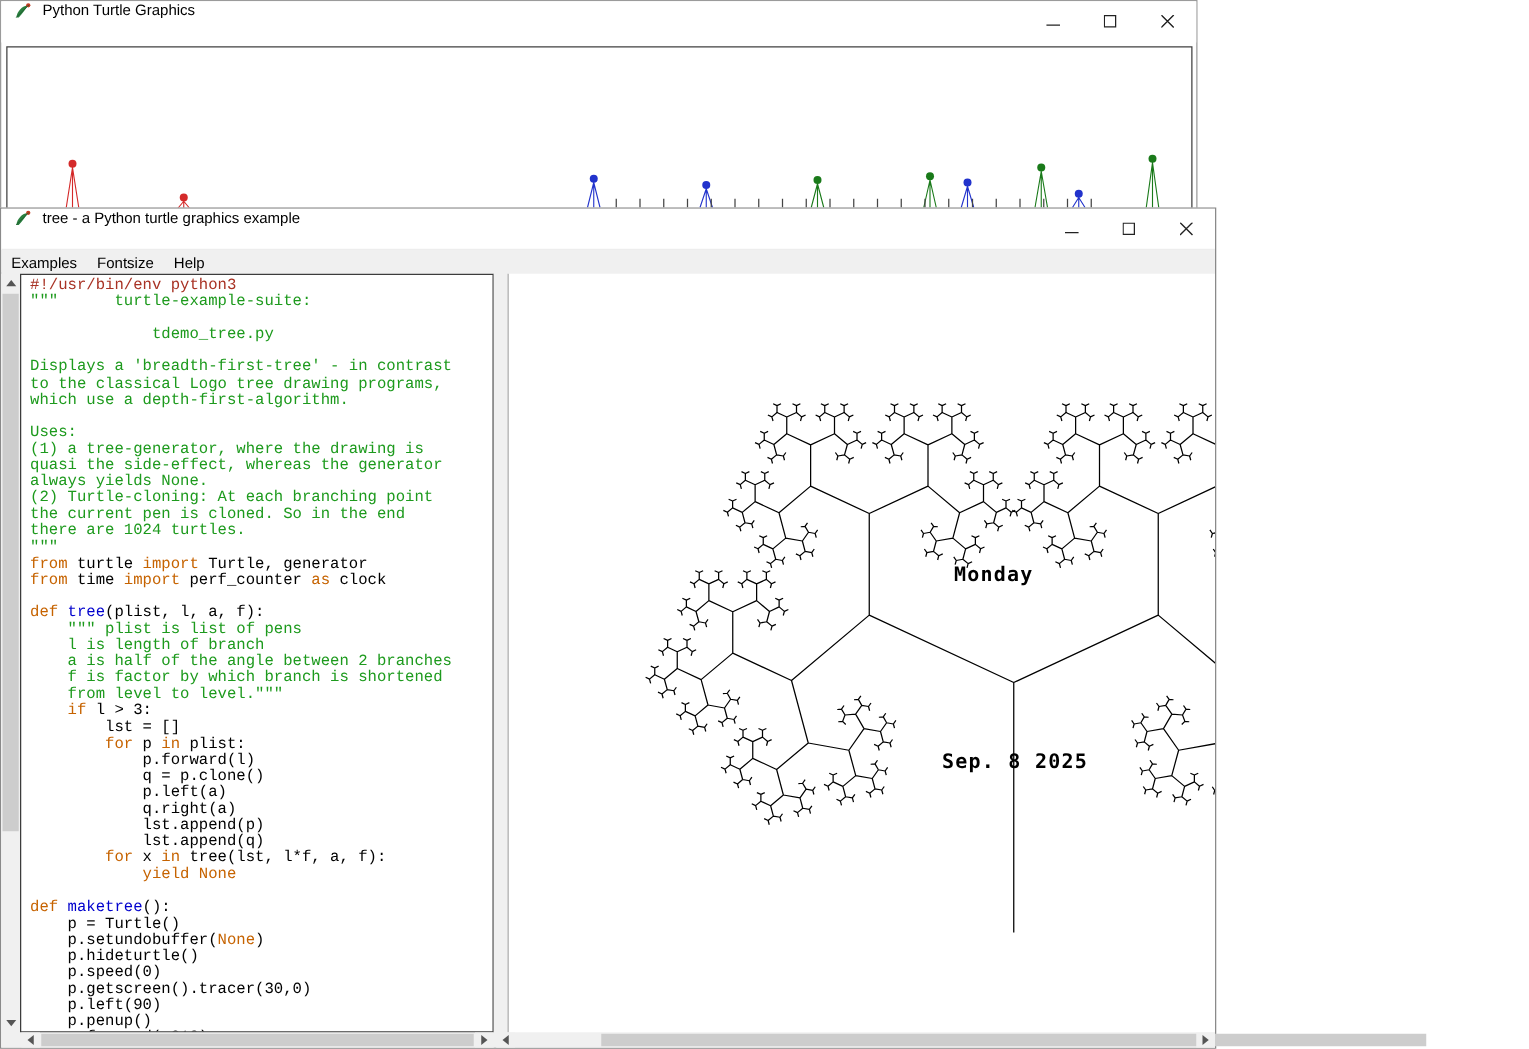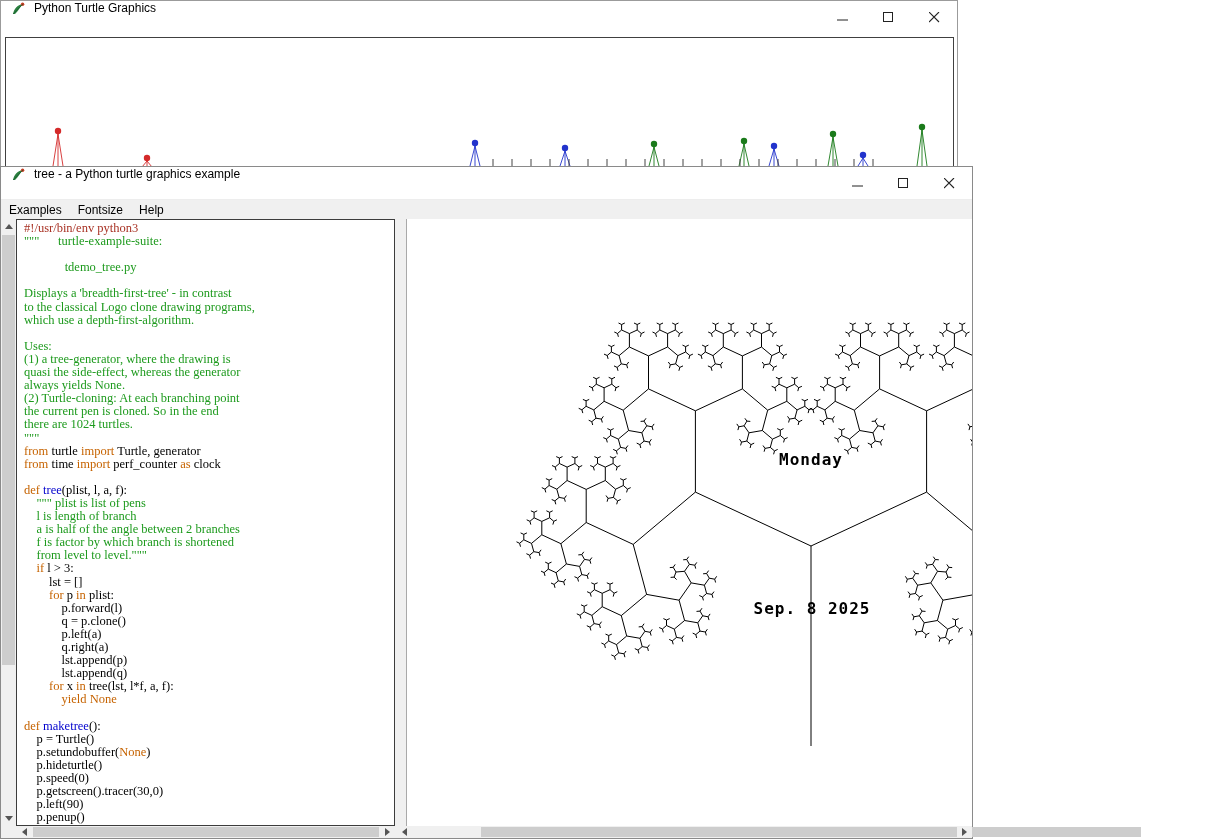--- a/index.html
+++ b/index.html
@@ -23,21 +23,21 @@
   
   .vscroll{position:absolute;left:0;top:0;width:15px;bottom:12px;background:#f0f0f0}
   .sb-btn{position:absolute;width:15px;height:15px;display:flex;align-items:center;justify-content:center;background:#f0f0f0}
   .sb-thumb{position:absolute;background:#cdcdcd}
   .tri-up{width:0;height:0;border-left:4px solid transparent;border-right:4px solid transparent;border-bottom:5px solid #555}
   .tri-down{width:0;height:0;border-left:4px solid transparent;border-right:4px solid transparent;border-top:5px solid #555}
   .tri-left{width:0;height:0;border-top:4px solid transparent;border-bottom:4px solid transparent;border-right:5px solid #555}
   .tri-right{width:0;height:0;border-top:4px solid transparent;border-bottom:4px solid transparent;border-left:5px solid #555}
   
   .code-pane{position:absolute;left:15px;top:0;width:379px;bottom:12px;background:#fff;border:1px solid #3c3c3c;overflow:hidden}
-  #code-text{font-family:Liberation Serif, serif;font-size:12.5px;padding:2px 0 0 7px}
+  #code-text{font-family:Liberation Mono, monospace;font-size:12.5px;padding:2px 0 0 7px}
   .code-line{height:13.1px;line-height:13.1px;white-space:pre}
   .tok-c{color:var(--tok-c)} .tok-k{color:var(--tok-k)} .tok-s{color:var(--tok-s)}
   .tok-d{color:var(--tok-d)} .tok-p{color:var(--tok-p)}
   
   .sash{position:absolute;left:394px;top:0;width:11px;bottom:12px;background:#f0f0f0}
   
   #canvas-pane{position:absolute;left:405px;top:0;right:0;bottom:12px;background:#fff;border-left:1px solid #a9a9a9;overflow:hidden}
   #tree-svg{position:absolute;left:0;top:0}
   .canvas-label{position:absolute;transform:translateX(-50%);font-family:"DejaVu Sans Mono","Liberation Mono",monospace;font-weight:bold;font-size:16px;letter-spacing:1px;color:#000;white-space:pre}
   
@@ -152,21 +152,21 @@
     </div>
 
     <div class="code-pane">
       <div id="code-text">
           <div class="code-line"><span class="tok-c">#!/usr/bin/env python3</span></div>
           <div class="code-line"><span class="tok-s">"""      turtle-example-suite:</span></div>
           <div class="code-line">&nbsp;</div>
           <div class="code-line"><span class="tok-s">             tdemo_tree.py</span></div>
           <div class="code-line">&nbsp;</div>
           <div class="code-line"><span class="tok-s">Displays a 'breadth-first-tree' - in contrast</span></div>
-          <div class="code-line"><span class="tok-s">to the classical Logo clone drawing programs,</span></div>
+          <div class="code-line"><span class="tok-s">to the classical Logo tree drawing programs,</span></div>
           <div class="code-line"><span class="tok-s">which use a depth-first-algorithm.</span></div>
           <div class="code-line">&nbsp;</div>
           <div class="code-line"><span class="tok-s">Uses:</span></div>
           <div class="code-line"><span class="tok-s">(1) a tree-generator, where the drawing is</span></div>
           <div class="code-line"><span class="tok-s">quasi the side-effect, whereas the generator</span></div>
           <div class="code-line"><span class="tok-s">always yields None.</span></div>
           <div class="code-line"><span class="tok-s">(2) Turtle-cloning: At each branching point</span></div>
           <div class="code-line"><span class="tok-s">the current pen is cloned. So in the end</span></div>
           <div class="code-line"><span class="tok-s">there are 1024 turtles.</span></div>
           <div class="code-line"><span class="tok-s">"""</span></div>
@@ -202,21 +202,21 @@
           <div class="code-line"><span class="tok-p">    p.forward(-210)</span></div>
         </div>
     </div>
 
     <div class="sash"></div>
 
     <div id="canvas-pane">
       <svg id="tree-svg" width="817" height="608" viewBox="0 0 817 608">
         <path id="tree-path" fill="none" stroke-width="1" d="M404.0 527.0L404.0 327.0M404.0 327.0L288.4 273.1M288.4 273.1L226.2 325.4M226.2 325.4L239.6 375.4M239.6 375.4L272.1 381.2M272.1 381.2L284.2 363.9M284.2 363.9L277.5 352.3M277.5 352.3L269.0 353.0M269.0 353.0L267.1 358.1M267.1 358.1L269.6 360.6M267.1 358.1L263.6 358.4M269.0 353.0L266.2 348.3M266.2 348.3L262.8 348.6M266.2 348.3L268.2 345.4M277.5 352.3L282.4 345.3M282.4 345.3L279.7 340.5M279.7 340.5L276.2 340.8M279.7 340.5L281.7 337.7M282.4 345.3L287.8 346.2M287.8 346.2L289.8 343.4M287.8 346.2L288.7 349.6M284.2 363.9L297.4 366.2M297.4 366.2L302.3 359.2M302.3 359.2L299.6 354.5M299.6 354.5L296.1 354.8M299.6 354.5L301.6 351.6M302.3 359.2L307.7 360.2M307.7 360.2L309.7 357.3M307.7 360.2L308.6 363.5M297.4 366.2L299.6 374.5M299.6 374.5L305.0 375.4M305.0 375.4L307.0 372.6M305.0 375.4L305.9 378.8M299.6 374.5L295.5 378.0M295.5 378.0L296.4 381.4M295.5 378.0L292.3 376.5M272.1 381.2L277.6 401.5M277.6 401.5L290.8 403.8M290.8 403.8L295.7 396.8M295.7 396.8L293.0 392.1M293.0 392.1L289.5 392.4M293.0 392.1L295.0 389.2M295.7 396.8L301.1 397.8M301.1 397.8L303.1 394.9M301.1 397.8L302.0 401.1M290.8 403.8L293.0 412.1M293.0 412.1L298.4 413.0M298.4 413.0L300.4 410.2M298.4 413.0L299.3 416.4M293.0 412.1L288.8 415.6M288.8 415.6L289.7 419.0M288.8 415.6L285.7 414.1M277.6 401.5L267.3 410.1M267.3 410.1L269.5 418.4M269.5 418.4L274.9 419.3M274.9 419.3L276.9 416.5M274.9 419.3L275.8 422.7M269.5 418.4L265.3 421.9M265.3 421.9L266.2 425.3M265.3 421.9L262.2 420.4M267.3 410.1L259.5 406.5M259.5 406.5L255.4 410.0M255.4 410.0L256.3 413.4M255.4 410.0L252.2 408.5M259.5 406.5L259.5 401.0M259.5 401.0L256.4 399.6M259.5 401.0L262.7 399.6M239.6 375.4L214.3 396.6M214.3 396.6L219.7 417.0M219.7 417.0L233.0 419.3M233.0 419.3L237.9 412.3M237.9 412.3L235.1 407.6M235.1 407.6L231.7 407.9M235.1 407.6L237.1 404.7M237.9 412.3L243.2 413.3M243.2 413.3L245.2 410.4M243.2 413.3L244.1 416.6M233.0 419.3L235.2 427.6M235.2 427.6L240.5 428.5M240.5 428.5L242.5 425.7M240.5 428.5L241.4 431.9M235.2 427.6L231.0 431.1M231.0 431.1L231.9 434.5M231.0 431.1L227.8 429.6M219.7 417.0L209.5 425.6M209.5 425.6L211.7 433.9M211.7 433.9L217.0 434.8M217.0 434.8L219.0 432.0M217.0 434.8L217.9 438.2M211.7 433.9L207.5 437.4M207.5 437.4L208.4 440.8M207.5 437.4L204.3 435.9M209.5 425.6L201.7 422.0M201.7 422.0L197.5 425.5M197.5 425.5L198.4 428.9M197.5 425.5L194.4 424.0M201.7 422.0L201.7 416.5M201.7 416.5L198.5 415.1M201.7 416.5L204.8 415.1M214.3 396.6L195.2 387.7M195.2 387.7L184.9 396.4M184.9 396.4L187.1 404.6M187.1 404.6L192.5 405.6M192.5 405.6L194.5 402.7M192.5 405.6L193.4 409.0M187.1 404.6L183.0 408.2M183.0 408.2L183.9 411.5M183.0 408.2L179.8 406.7M184.9 396.4L177.2 392.8M177.2 392.8L173.0 396.3M173.0 396.3L173.9 399.6M173.0 396.3L169.8 394.8M177.2 392.8L177.2 387.3M177.2 387.3L174.0 385.8M177.2 387.3L180.3 385.8M195.2 387.7L195.2 374.3M195.2 374.3L187.4 370.7M187.4 370.7L183.3 374.2M183.3 374.2L184.2 377.6M183.3 374.2L180.1 372.7M187.4 370.7L187.4 365.2M187.4 365.2L184.3 363.8M187.4 365.2L190.6 363.8M195.2 374.3L203.0 370.7M203.0 370.7L203.0 365.2M203.0 365.2L199.8 363.8M203.0 365.2L206.1 363.8M203.0 370.7L207.1 374.2M207.1 374.2L210.3 372.7M207.1 374.2L206.2 377.6M226.2 325.4L179.2 303.5M179.2 303.5L153.9 324.7M153.9 324.7L159.4 345.0M159.4 345.0L172.6 347.4M172.6 347.4L177.5 340.4M177.5 340.4L174.8 335.6M174.8 335.6L171.3 335.9M174.8 335.6L176.8 332.8M177.5 340.4L182.9 341.3M182.9 341.3L184.9 338.5M182.9 341.3L183.8 344.7M172.6 347.4L174.8 355.6M174.8 355.6L180.2 356.6M180.2 356.6L182.2 353.7M180.2 356.6L181.1 359.9M174.8 355.6L170.6 359.1M170.6 359.1L171.5 362.5M170.6 359.1L167.5 357.7M159.4 345.0L149.1 353.7M149.1 353.7L151.3 361.9M151.3 361.9L156.7 362.9M156.7 362.9L158.7 360.0M156.7 362.9L157.6 366.2M151.3 361.9L147.1 365.4M147.1 365.4L148.0 368.8M147.1 365.4L144.0 364.0M149.1 353.7L141.3 350.1M141.3 350.1L137.1 353.6M137.1 353.6L138.0 356.9M137.1 353.6L134.0 352.1M141.3 350.1L141.3 344.6M141.3 344.6L138.2 343.1M141.3 344.6L144.5 343.1M153.9 324.7L134.8 315.8M134.8 315.8L124.5 324.4M124.5 324.4L126.8 332.7M126.8 332.7L132.1 333.6M132.1 333.6L134.1 330.8M132.1 333.6L133.0 337.0M126.8 332.7L122.6 336.2M122.6 336.2L123.5 339.6M122.6 336.2L119.4 334.7M124.5 324.4L116.8 320.8M116.8 320.8L112.6 324.3M112.6 324.3L113.5 327.7M112.6 324.3L109.5 322.8M116.8 320.8L116.8 315.4M116.8 315.4L113.6 313.9M116.8 315.4L119.9 313.9M134.8 315.8L134.8 302.4M134.8 302.4L127.1 298.8M127.1 298.8L122.9 302.3M122.9 302.3L123.8 305.6M122.9 302.3L119.7 300.8M127.1 298.8L127.1 293.3M127.1 293.3L123.9 291.8M127.1 293.3L130.2 291.8M134.8 302.4L142.6 298.8M142.6 298.8L142.6 293.3M142.6 293.3L139.4 291.8M142.6 293.3L145.7 291.8M142.6 298.8L146.8 302.3M146.8 302.3L149.9 300.8M146.8 302.3L145.9 305.6M179.2 303.5L179.2 270.4M179.2 270.4L160.1 261.5M160.1 261.5L149.8 270.2M149.8 270.2L152.1 278.4M152.1 278.4L157.4 279.4M157.4 279.4L159.4 276.5M157.4 279.4L158.3 282.7M152.1 278.4L147.9 281.9M147.9 281.9L148.8 285.3M147.9 281.9L144.7 280.5M149.8 270.2L142.1 266.5M142.1 266.5L137.9 270.1M137.9 270.1L138.8 273.4M137.9 270.1L134.8 268.6M142.1 266.5L142.1 261.1M142.1 261.1L138.9 259.6M142.1 261.1L145.2 259.6M160.1 261.5L160.1 248.1M160.1 248.1L152.4 244.5M152.4 244.5L148.2 248.0M148.2 248.0L149.1 251.4M148.2 248.0L145.0 246.5M152.4 244.5L152.4 239.0M152.4 239.0L149.2 237.6M152.4 239.0L155.5 237.6M160.1 248.1L167.9 244.5M167.9 244.5L167.9 239.0M167.9 239.0L164.7 237.6M167.9 239.0L171.0 237.6M167.9 244.5L172.1 248.0M172.1 248.0L175.2 246.5M172.1 248.0L171.2 251.4M179.2 270.4L198.3 261.5M198.3 261.5L198.3 248.1M198.3 248.1L190.5 244.5M190.5 244.5L186.4 248.0M186.4 248.0L187.3 251.4M186.4 248.0L183.2 246.5M190.5 244.5L190.5 239.0M190.5 239.0L187.4 237.6M190.5 239.0L193.7 237.6M198.3 248.1L206.1 244.5M206.1 244.5L206.1 239.0M206.1 239.0L202.9 237.6M206.1 239.0L209.2 237.6M206.1 244.5L210.2 248.0M210.2 248.0L213.4 246.5M210.2 248.0L209.3 251.4M198.3 261.5L208.6 270.2M208.6 270.2L216.3 266.5M216.3 266.5L216.3 261.1M216.3 261.1L213.2 259.6M216.3 261.1L219.5 259.6M216.3 266.5L220.5 270.1M220.5 270.1L223.7 268.6M220.5 270.1L219.6 273.4M208.6 270.2L206.4 278.4M206.4 278.4L210.6 281.9M210.6 281.9L213.7 280.5M210.6 281.9L209.7 285.3M206.4 278.4L201.0 279.4M201.0 279.4L200.1 282.7M201.0 279.4L199.0 276.5M288.4 273.1L288.4 191.8M288.4 191.8L241.5 169.9M241.5 169.9L216.2 191.2M216.2 191.2L221.6 211.5M221.6 211.5L234.9 213.8M234.9 213.8L239.8 206.8M239.8 206.8L237.0 202.1M237.0 202.1L233.6 202.4M237.0 202.1L239.0 199.3M239.8 206.8L245.1 207.8M245.1 207.8L247.1 204.9M245.1 207.8L246.0 211.1M234.9 213.8L237.1 222.1M237.1 222.1L242.4 223.1M242.4 223.1L244.4 220.2M242.4 223.1L243.3 226.4M237.1 222.1L232.9 225.6M232.9 225.6L233.8 229.0M232.9 225.6L229.7 224.1M221.6 211.5L211.3 220.1M211.3 220.1L213.6 228.4M213.6 228.4L218.9 229.4M218.9 229.4L220.9 226.5M218.9 229.4L219.8 232.7M213.6 228.4L209.4 231.9M209.4 231.9L210.3 235.3M209.4 231.9L206.2 230.4M211.3 220.1L203.6 216.5M203.6 216.5L199.4 220.0M199.4 220.0L200.3 223.4M199.4 220.0L196.3 218.6M203.6 216.5L203.6 211.1M203.6 211.1L200.4 209.6M203.6 211.1L206.7 209.6M216.2 191.2L197.1 182.3M197.1 182.3L186.8 190.9M186.8 190.9L189.0 199.2M189.0 199.2L194.4 200.1M194.4 200.1L196.4 197.3M194.4 200.1L195.3 203.5M189.0 199.2L184.8 202.7M184.8 202.7L185.7 206.0M184.8 202.7L181.7 201.2M186.8 190.9L179.1 187.3M179.1 187.3L174.9 190.8M174.9 190.8L175.8 194.1M174.9 190.8L171.7 189.3M179.1 187.3L179.1 181.8M179.1 181.8L175.9 180.4M179.1 181.8L182.2 180.4M197.1 182.3L197.1 168.8M197.1 168.8L189.3 165.2M189.3 165.2L185.2 168.7M185.2 168.7L186.1 172.1M185.2 168.7L182.0 167.3M189.3 165.2L189.3 159.8M189.3 159.8L186.2 158.3M189.3 159.8L192.5 158.3M197.1 168.8L204.8 165.2M204.8 165.2L204.8 159.8M204.8 159.8L201.7 158.3M204.8 159.8L208.0 158.3M204.8 165.2L209.0 168.7M209.0 168.7L212.2 167.3M209.0 168.7L208.1 172.1M241.5 169.9L241.5 136.9M241.5 136.9L222.4 128.0M222.4 128.0L212.1 136.6M212.1 136.6L214.3 144.9M214.3 144.9L219.7 145.8M219.7 145.8L221.7 143.0M219.7 145.8L220.6 149.2M214.3 144.9L210.1 148.4M210.1 148.4L211.0 151.8M210.1 148.4L207.0 146.9M212.1 136.6L204.4 133.0M204.4 133.0L200.2 136.5M200.2 136.5L201.1 139.9M200.2 136.5L197.0 135.1M204.4 133.0L204.4 127.6M204.4 127.6L201.2 126.1M204.4 127.6L207.5 126.1M222.4 128.0L222.4 114.6M222.4 114.6L214.6 111.0M214.6 111.0L210.5 114.5M210.5 114.5L211.4 117.8M210.5 114.5L207.3 113.0M214.6 111.0L214.6 105.5M214.6 105.5L211.5 104.0M214.6 105.5L217.8 104.0M222.4 114.6L230.2 111.0M230.2 111.0L230.2 105.5M230.2 105.5L227.0 104.0M230.2 105.5L233.3 104.0M230.2 111.0L234.3 114.5M234.3 114.5L237.5 113.0M234.3 114.5L233.4 117.8M241.5 136.9L260.6 128.0M260.6 128.0L260.6 114.6M260.6 114.6L252.8 111.0M252.8 111.0L248.6 114.5M248.6 114.5L249.5 117.8M248.6 114.5L245.5 113.0M252.8 111.0L252.8 105.5M252.8 105.5L249.7 104.0M252.8 105.5L256.0 104.0M260.6 114.6L268.3 111.0M268.3 111.0L268.3 105.5M268.3 105.5L265.2 104.0M268.3 105.5L271.5 104.0M268.3 111.0L272.5 114.5M272.5 114.5L275.7 113.0M272.5 114.5L271.6 117.8M260.6 128.0L270.9 136.6M270.9 136.6L278.6 133.0M278.6 133.0L278.6 127.6M278.6 127.6L275.5 126.1M278.6 127.6L281.8 126.1M278.6 133.0L282.8 136.5M282.8 136.5L285.9 135.1M282.8 136.5L281.9 139.9M270.9 136.6L268.6 144.9M268.6 144.9L272.8 148.4M272.8 148.4L276.0 146.9M272.8 148.4L271.9 151.8M268.6 144.9L263.3 145.8M263.3 145.8L262.4 149.2M263.3 145.8L261.3 143.0M288.4 191.8L335.4 169.9M335.4 169.9L335.4 136.9M335.4 136.9L316.3 128.0M316.3 128.0L306.0 136.6M306.0 136.6L308.3 144.9M308.3 144.9L313.6 145.8M313.6 145.8L315.6 143.0M313.6 145.8L314.5 149.2M308.3 144.9L304.1 148.4M304.1 148.4L305.0 151.8M304.1 148.4L300.9 146.9M306.0 136.6L298.3 133.0M298.3 133.0L294.1 136.5M294.1 136.5L295.0 139.9M294.1 136.5L290.9 135.1M298.3 133.0L298.3 127.6M298.3 127.6L295.1 126.1M298.3 127.6L301.4 126.1M316.3 128.0L316.3 114.6M316.3 114.6L308.6 111.0M308.6 111.0L304.4 114.5M304.4 114.5L305.3 117.8M304.4 114.5L301.2 113.0M308.6 111.0L308.6 105.5M308.6 105.5L305.4 104.0M308.6 105.5L311.7 104.0M316.3 114.6L324.1 111.0M324.1 111.0L324.1 105.5M324.1 105.5L320.9 104.0M324.1 105.5L327.2 104.0M324.1 111.0L328.3 114.5M328.3 114.5L331.4 113.0M328.3 114.5L327.4 117.8M335.4 136.9L354.5 128.0M354.5 128.0L354.5 114.6M354.5 114.6L346.7 111.0M346.7 111.0L342.6 114.5M342.6 114.5L343.5 117.8M342.6 114.5L339.4 113.0M346.7 111.0L346.7 105.5M346.7 105.5L343.6 104.0M346.7 105.5L349.9 104.0M354.5 114.6L362.2 111.0M362.2 111.0L362.2 105.5M362.2 105.5L359.1 104.0M362.2 105.5L365.4 104.0M362.2 111.0L366.4 114.5M366.4 114.5L369.6 113.0M366.4 114.5L365.5 117.8M354.5 128.0L364.8 136.6M364.8 136.6L372.5 133.0M372.5 133.0L372.5 127.6M372.5 127.6L369.4 126.1M372.5 127.6L375.7 126.1M372.5 133.0L376.7 136.5M376.7 136.5L379.9 135.1M376.7 136.5L375.8 139.9M364.8 136.6L362.6 144.9M362.6 144.9L366.7 148.4M366.7 148.4L369.9 146.9M366.7 148.4L365.8 151.8M362.6 144.9L357.2 145.8M357.2 145.8L356.3 149.2M357.2 145.8L355.2 143.0M335.4 169.9L360.7 191.2M360.7 191.2L379.8 182.3M379.8 182.3L379.8 168.8M379.8 168.8L372.0 165.2M372.0 165.2L367.9 168.7M367.9 168.7L368.8 172.1M367.9 168.7L364.7 167.3M372.0 165.2L372.0 159.8M372.0 159.8L368.9 158.3M372.0 159.8L375.2 158.3M379.8 168.8L387.6 165.2M387.6 165.2L387.6 159.8M387.6 159.8L384.4 158.3M387.6 159.8L390.7 158.3M387.6 165.2L391.7 168.7M391.7 168.7L394.9 167.3M391.7 168.7L390.8 172.1M379.8 182.3L390.1 190.9M390.1 190.9L397.8 187.3M397.8 187.3L397.8 181.8M397.8 181.8L394.7 180.4M397.8 181.8L401.0 180.4M397.8 187.3L402.0 190.8M402.0 190.8L405.2 189.3M402.0 190.8L401.1 194.1M390.1 190.9L387.9 199.2M387.9 199.2L392.0 202.7M392.0 202.7L395.2 201.2M392.0 202.7L391.1 206.0M387.9 199.2L382.5 200.1M382.5 200.1L381.6 203.5M382.5 200.1L380.5 197.3M360.7 191.2L355.3 211.5M355.3 211.5L365.5 220.1M365.5 220.1L373.3 216.5M373.3 216.5L373.3 211.1M373.3 211.1L370.2 209.6M373.3 211.1L376.5 209.6M373.3 216.5L377.5 220.0M377.5 220.0L380.6 218.6M377.5 220.0L376.6 223.4M365.5 220.1L363.3 228.4M363.3 228.4L367.5 231.9M367.5 231.9L370.7 230.4M367.5 231.9L366.6 235.3M363.3 228.4L358.0 229.4M358.0 229.4L357.1 232.7M358.0 229.4L356.0 226.5M355.3 211.5L342.0 213.8M342.0 213.8L339.8 222.1M339.8 222.1L344.0 225.6M344.0 225.6L347.2 224.1M344.0 225.6L343.1 229.0M339.8 222.1L334.5 223.1M334.5 223.1L333.6 226.4M334.5 223.1L332.5 220.2M342.0 213.8L337.1 206.8M337.1 206.8L331.8 207.8M331.8 207.8L330.9 211.1M331.8 207.8L329.8 204.9M337.1 206.8L339.9 202.1M339.9 202.1L337.9 199.3M339.9 202.1L343.3 202.4M404.0 327.0L519.6 273.1M519.6 273.1L519.6 191.8M519.6 191.8L472.6 169.9M472.6 169.9L447.3 191.2M447.3 191.2L452.7 211.5M452.7 211.5L466.0 213.8M466.0 213.8L470.9 206.8M470.9 206.8L468.1 202.1M468.1 202.1L464.7 202.4M468.1 202.1L470.1 199.3M470.9 206.8L476.2 207.8M476.2 207.8L478.2 204.9M476.2 207.8L477.1 211.1M466.0 213.8L468.2 222.1M468.2 222.1L473.5 223.1M473.5 223.1L475.5 220.2M473.5 223.1L474.4 226.4M468.2 222.1L464.0 225.6M464.0 225.6L464.9 229.0M464.0 225.6L460.8 224.1M452.7 211.5L442.5 220.1M442.5 220.1L444.7 228.4M444.7 228.4L450.0 229.4M450.0 229.4L452.0 226.5M450.0 229.4L450.9 232.7M444.7 228.4L440.5 231.9M440.5 231.9L441.4 235.3M440.5 231.9L437.3 230.4M442.5 220.1L434.7 216.5M434.7 216.5L430.5 220.0M430.5 220.0L431.4 223.4M430.5 220.0L427.4 218.6M434.7 216.5L434.7 211.1M434.7 211.1L431.5 209.6M434.7 211.1L437.8 209.6M447.3 191.2L428.2 182.3M428.2 182.3L417.9 190.9M417.9 190.9L420.1 199.2M420.1 199.2L425.5 200.1M425.5 200.1L427.5 197.3M425.5 200.1L426.4 203.5M420.1 199.2L416.0 202.7M416.0 202.7L416.9 206.0M416.0 202.7L412.8 201.2M417.9 190.9L410.2 187.3M410.2 187.3L406.0 190.8M406.0 190.8L406.9 194.1M406.0 190.8L402.8 189.3M410.2 187.3L410.2 181.8M410.2 181.8L407.0 180.4M410.2 181.8L413.3 180.4M428.2 182.3L428.2 168.8M428.2 168.8L420.4 165.2M420.4 165.2L416.3 168.7M416.3 168.7L417.2 172.1M416.3 168.7L413.1 167.3M420.4 165.2L420.4 159.8M420.4 159.8L417.3 158.3M420.4 159.8L423.6 158.3M428.2 168.8L436.0 165.2M436.0 165.2L436.0 159.8M436.0 159.8L432.8 158.3M436.0 159.8L439.1 158.3M436.0 165.2L440.1 168.7M440.1 168.7L443.3 167.3M440.1 168.7L439.2 172.1M472.6 169.9L472.6 136.9M472.6 136.9L453.5 128.0M453.5 128.0L443.2 136.6M443.2 136.6L445.4 144.9M445.4 144.9L450.8 145.8M450.8 145.8L452.8 143.0M450.8 145.8L451.7 149.2M445.4 144.9L441.3 148.4M441.3 148.4L442.2 151.8M441.3 148.4L438.1 146.9M443.2 136.6L435.5 133.0M435.5 133.0L431.3 136.5M431.3 136.5L432.2 139.9M431.3 136.5L428.1 135.1M435.5 133.0L435.5 127.6M435.5 127.6L432.3 126.1M435.5 127.6L438.6 126.1M453.5 128.0L453.5 114.6M453.5 114.6L445.8 111.0M445.8 111.0L441.6 114.5M441.6 114.5L442.5 117.8M441.6 114.5L438.4 113.0M445.8 111.0L445.8 105.5M445.8 105.5L442.6 104.0M445.8 105.5L448.9 104.0M453.5 114.6L461.3 111.0M461.3 111.0L461.3 105.5M461.3 105.5L458.1 104.0M461.3 105.5L464.4 104.0M461.3 111.0L465.4 114.5M465.4 114.5L468.6 113.0M465.4 114.5L464.5 117.8M472.6 136.9L491.7 128.0M491.7 128.0L491.7 114.6M491.7 114.6L483.9 111.0M483.9 111.0L479.7 114.5M479.7 114.5L480.6 117.8M479.7 114.5L476.6 113.0M483.9 111.0L483.9 105.5M483.9 105.5L480.8 104.0M483.9 105.5L487.1 104.0M491.7 114.6L499.4 111.0M499.4 111.0L499.4 105.5M499.4 105.5L496.3 104.0M499.4 105.5L502.6 104.0M499.4 111.0L503.6 114.5M503.6 114.5L506.8 113.0M503.6 114.5L502.7 117.8M491.7 128.0L502.0 136.6M502.0 136.6L509.7 133.0M509.7 133.0L509.7 127.6M509.7 127.6L506.6 126.1M509.7 127.6L512.9 126.1M509.7 133.0L513.9 136.5M513.9 136.5L517.1 135.1M513.9 136.5L513.0 139.9M502.0 136.6L499.7 144.9M499.7 144.9L503.9 148.4M503.9 148.4L507.1 146.9M503.9 148.4L503.0 151.8M499.7 144.9L494.4 145.8M494.4 145.8L493.5 149.2M494.4 145.8L492.4 143.0M519.6 191.8L566.5 169.9M566.5 169.9L566.5 136.9M566.5 136.9L547.4 128.0M547.4 128.0L537.1 136.6M537.1 136.6L539.4 144.9M539.4 144.9L544.7 145.8M544.7 145.8L546.7 143.0M544.7 145.8L545.6 149.2M539.4 144.9L535.2 148.4M535.2 148.4L536.1 151.8M535.2 148.4L532.0 146.9M537.1 136.6L529.4 133.0M529.4 133.0L525.2 136.5M525.2 136.5L526.1 139.9M525.2 136.5L522.1 135.1M529.4 133.0L529.4 127.6M529.4 127.6L526.2 126.1M529.4 127.6L532.5 126.1M547.4 128.0L547.4 114.6M547.4 114.6L539.7 111.0M539.7 111.0L535.5 114.5M535.5 114.5L536.4 117.8M535.5 114.5L532.3 113.0M539.7 111.0L539.7 105.5M539.7 105.5L536.5 104.0M539.7 105.5L542.8 104.0M547.4 114.6L555.2 111.0M555.2 111.0L555.2 105.5M555.2 105.5L552.0 104.0M555.2 105.5L558.3 104.0M555.2 111.0L559.4 114.5M559.4 114.5L562.5 113.0M559.4 114.5L558.5 117.8M566.5 136.9L585.6 128.0M585.6 128.0L585.6 114.6M585.6 114.6L577.8 111.0M577.8 111.0L573.7 114.5M573.7 114.5L574.6 117.8M573.7 114.5L570.5 113.0M577.8 111.0L577.8 105.5M577.8 105.5L574.7 104.0M577.8 105.5L581.0 104.0M585.6 114.6L593.4 111.0M593.4 111.0L593.4 105.5M593.4 105.5L590.2 104.0M593.4 105.5L596.5 104.0M593.4 111.0L597.5 114.5M597.5 114.5L600.7 113.0M597.5 114.5L596.6 117.8M585.6 128.0L595.9 136.6M595.9 136.6L603.6 133.0M603.6 133.0L603.6 127.6M603.6 127.6L600.5 126.1M603.6 127.6L606.8 126.1M603.6 133.0L607.8 136.5M607.8 136.5L611.0 135.1M607.8 136.5L606.9 139.9M595.9 136.6L593.7 144.9M593.7 144.9L597.9 148.4M597.9 148.4L601.0 146.9M597.9 148.4L597.0 151.8M593.7 144.9L588.3 145.8M588.3 145.8L587.4 149.2M588.3 145.8L586.3 143.0M566.5 169.9L591.8 191.2M591.8 191.2L610.9 182.3M610.9 182.3L610.9 168.8M610.9 168.8L603.2 165.2M603.2 165.2L599.0 168.7M599.0 168.7L599.9 172.1M599.0 168.7L595.8 167.3M603.2 165.2L603.2 159.8M603.2 159.8L600.0 158.3M603.2 159.8L606.3 158.3M610.9 168.8L618.7 165.2M618.7 165.2L618.7 159.8M618.7 159.8L615.5 158.3M618.7 159.8L621.8 158.3M618.7 165.2L622.8 168.7M622.8 168.7L626.0 167.3M622.8 168.7L621.9 172.1M610.9 182.3L621.2 190.9M621.2 190.9L628.9 187.3M628.9 187.3L628.9 181.8M628.9 181.8L625.8 180.4M628.9 181.8L632.1 180.4M628.9 187.3L633.1 190.8M633.1 190.8L636.3 189.3M633.1 190.8L632.2 194.1M621.2 190.9L619.0 199.2M619.0 199.2L623.2 202.7M623.2 202.7L626.3 201.2M623.2 202.7L622.3 206.0M619.0 199.2L613.6 200.1M613.6 200.1L612.7 203.5M613.6 200.1L611.6 197.3M591.8 191.2L586.4 211.5M586.4 211.5L596.7 220.1M596.7 220.1L604.4 216.5M604.4 216.5L604.4 211.1M604.4 211.1L601.3 209.6M604.4 211.1L607.6 209.6M604.4 216.5L608.6 220.0M608.6 220.0L611.7 218.6M608.6 220.0L607.7 223.4M596.7 220.1L594.4 228.4M594.4 228.4L598.6 231.9M598.6 231.9L601.8 230.4M598.6 231.9L597.7 235.3M594.4 228.4L589.1 229.4M589.1 229.4L588.2 232.7M589.1 229.4L587.1 226.5M586.4 211.5L573.1 213.8M573.1 213.8L570.9 222.1M570.9 222.1L575.1 225.6M575.1 225.6L578.3 224.1M575.1 225.6L574.2 229.0M570.9 222.1L565.6 223.1M565.6 223.1L564.7 226.4M565.6 223.1L563.6 220.2M573.1 213.8L568.2 206.8M568.2 206.8L562.9 207.8M562.9 207.8L562.0 211.1M562.9 207.8L560.9 204.9M568.2 206.8L571.0 202.1M571.0 202.1L569.0 199.3M571.0 202.1L574.4 202.4M519.6 273.1L581.8 325.4M581.8 325.4L628.8 303.5M628.8 303.5L628.8 270.4M628.8 270.4L609.7 261.5M609.7 261.5L599.4 270.2M599.4 270.2L601.6 278.4M601.6 278.4L607.0 279.4M607.0 279.4L609.0 276.5M607.0 279.4L607.9 282.7M601.6 278.4L597.4 281.9M597.4 281.9L598.3 285.3M597.4 281.9L594.3 280.5M599.4 270.2L591.7 266.5M591.7 266.5L587.5 270.1M587.5 270.1L588.4 273.4M587.5 270.1L584.3 268.6M591.7 266.5L591.7 261.1M591.7 261.1L588.5 259.6M591.7 261.1L594.8 259.6M609.7 261.5L609.7 248.1M609.7 248.1L601.9 244.5M601.9 244.5L597.8 248.0M597.8 248.0L598.7 251.4M597.8 248.0L594.6 246.5M601.9 244.5L601.9 239.0M601.9 239.0L598.8 237.6M601.9 239.0L605.1 237.6M609.7 248.1L617.5 244.5M617.5 244.5L617.5 239.0M617.5 239.0L614.3 237.6M617.5 239.0L620.6 237.6M617.5 244.5L621.6 248.0M621.6 248.0L624.8 246.5M621.6 248.0L620.7 251.4M628.8 270.4L647.9 261.5M647.9 261.5L647.9 248.1M647.9 248.1L640.1 244.5M640.1 244.5L635.9 248.0M635.9 248.0L636.8 251.4M635.9 248.0L632.8 246.5M640.1 244.5L640.1 239.0M640.1 239.0L637.0 237.6M640.1 239.0L643.3 237.6M647.9 248.1L655.6 244.5M655.6 244.5L655.6 239.0M655.6 239.0L652.5 237.6M655.6 239.0L658.8 237.6M655.6 244.5L659.8 248.0M659.8 248.0L663.0 246.5M659.8 248.0L658.9 251.4M647.9 261.5L658.2 270.2M658.2 270.2L665.9 266.5M665.9 266.5L665.9 261.1M665.9 261.1L662.8 259.6M665.9 261.1L669.1 259.6M665.9 266.5L670.1 270.1M670.1 270.1L673.2 268.6M670.1 270.1L669.2 273.4M658.2 270.2L655.9 278.4M655.9 278.4L660.1 281.9M660.1 281.9L663.3 280.5M660.1 281.9L659.2 285.3M655.9 278.4L650.6 279.4M650.6 279.4L649.7 282.7M650.6 279.4L648.6 276.5M628.8 303.5L654.1 324.7M654.1 324.7L673.2 315.8M673.2 315.8L673.2 302.4M673.2 302.4L665.4 298.8M665.4 298.8L661.2 302.3M661.2 302.3L662.1 305.6M661.2 302.3L658.1 300.8M665.4 298.8L665.4 293.3M665.4 293.3L662.3 291.8M665.4 293.3L668.6 291.8M673.2 302.4L680.9 298.8M680.9 298.8L680.9 293.3M680.9 293.3L677.8 291.8M680.9 293.3L684.1 291.8M680.9 298.8L685.1 302.3M685.1 302.3L688.3 300.8M685.1 302.3L684.2 305.6M673.2 315.8L683.5 324.4M683.5 324.4L691.2 320.8M691.2 320.8L691.2 315.4M691.2 315.4L688.1 313.9M691.2 315.4L694.4 313.9M691.2 320.8L695.4 324.3M695.4 324.3L698.5 322.8M695.4 324.3L694.5 327.7M683.5 324.4L681.2 332.7M681.2 332.7L685.4 336.2M685.4 336.2L688.6 334.7M685.4 336.2L684.5 339.6M681.2 332.7L675.9 333.6M675.9 333.6L675.0 337.0M675.9 333.6L673.9 330.8M654.1 324.7L648.6 345.0M648.6 345.0L658.9 353.7M658.9 353.7L666.7 350.1M666.7 350.1L666.7 344.6M666.7 344.6L663.5 343.1M666.7 344.6L669.8 343.1M666.7 350.1L670.9 353.6M670.9 353.6L674.0 352.1M670.9 353.6L670.0 356.9M658.9 353.7L656.7 361.9M656.7 361.9L660.9 365.4M660.9 365.4L664.0 364.0M660.9 365.4L660.0 368.8M656.7 361.9L651.3 362.9M651.3 362.9L650.4 366.2M651.3 362.9L649.3 360.0M648.6 345.0L635.4 347.4M635.4 347.4L633.2 355.6M633.2 355.6L637.4 359.1M637.4 359.1L640.5 357.7M637.4 359.1L636.5 362.5M633.2 355.6L627.8 356.6M627.8 356.6L626.9 359.9M627.8 356.6L625.8 353.7M635.4 347.4L630.5 340.4M630.5 340.4L625.1 341.3M625.1 341.3L624.2 344.7M625.1 341.3L623.1 338.5M630.5 340.4L633.2 335.6M633.2 335.6L631.2 332.8M633.2 335.6L636.7 335.9M581.8 325.4L568.4 375.4M568.4 375.4L593.7 396.6M593.7 396.6L612.8 387.7M612.8 387.7L612.8 374.3M612.8 374.3L605.0 370.7M605.0 370.7L600.9 374.2M600.9 374.2L601.8 377.6M600.9 374.2L597.7 372.7M605.0 370.7L605.0 365.2M605.0 365.2L601.9 363.8M605.0 365.2L608.2 363.8M612.8 374.3L620.6 370.7M620.6 370.7L620.6 365.2M620.6 365.2L617.4 363.8M620.6 365.2L623.7 363.8M620.6 370.7L624.7 374.2M624.7 374.2L627.9 372.7M624.7 374.2L623.8 377.6M612.8 387.7L623.1 396.4M623.1 396.4L630.8 392.8M630.8 392.8L630.8 387.3M630.8 387.3L627.7 385.8M630.8 387.3L634.0 385.8M630.8 392.8L635.0 396.3M635.0 396.3L638.2 394.8M635.0 396.3L634.1 399.6M623.1 396.4L620.9 404.6M620.9 404.6L625.0 408.2M625.0 408.2L628.2 406.7M625.0 408.2L624.1 411.5M620.9 404.6L615.5 405.6M615.5 405.6L614.6 409.0M615.5 405.6L613.5 402.7M593.7 396.6L588.3 417.0M588.3 417.0L598.5 425.6M598.5 425.6L606.3 422.0M606.3 422.0L606.3 416.5M606.3 416.5L603.2 415.1M606.3 416.5L609.5 415.1M606.3 422.0L610.5 425.5M610.5 425.5L613.6 424.0M610.5 425.5L609.6 428.9M598.5 425.6L596.3 433.9M596.3 433.9L600.5 437.4M600.5 437.4L603.7 435.9M600.5 437.4L599.6 440.8M596.3 433.9L591.0 434.8M591.0 434.8L590.1 438.2M591.0 434.8L589.0 432.0M588.3 417.0L575.0 419.3M575.0 419.3L572.8 427.6M572.8 427.6L577.0 431.1M577.0 431.1L580.2 429.6M577.0 431.1L576.1 434.5M572.8 427.6L567.5 428.5M567.5 428.5L566.6 431.9M567.5 428.5L565.5 425.7M575.0 419.3L570.1 412.3M570.1 412.3L564.8 413.3M564.8 413.3L563.9 416.6M564.8 413.3L562.8 410.4M570.1 412.3L572.9 407.6M572.9 407.6L570.9 404.7M572.9 407.6L576.3 407.9M568.4 375.4L535.9 381.2M535.9 381.2L530.4 401.5M530.4 401.5L540.7 410.1M540.7 410.1L548.5 406.5M548.5 406.5L548.5 401.0M548.5 401.0L545.3 399.6M548.5 401.0L551.6 399.6M548.5 406.5L552.6 410.0M552.6 410.0L555.8 408.5M552.6 410.0L551.7 413.4M540.7 410.1L538.5 418.4M538.5 418.4L542.7 421.9M542.7 421.9L545.8 420.4M542.7 421.9L541.8 425.3M538.5 418.4L533.1 419.3M533.1 419.3L532.2 422.7M533.1 419.3L531.1 416.5M530.4 401.5L517.2 403.8M517.2 403.8L515.0 412.1M515.0 412.1L519.2 415.6M519.2 415.6L522.3 414.1M519.2 415.6L518.3 419.0M515.0 412.1L509.6 413.0M509.6 413.0L508.7 416.4M509.6 413.0L507.6 410.2M517.2 403.8L512.3 396.8M512.3 396.8L506.9 397.8M506.9 397.8L506.0 401.1M506.9 397.8L504.9 394.9M512.3 396.8L515.0 392.1M515.0 392.1L513.0 389.2M515.0 392.1L518.5 392.4M535.9 381.2L523.8 363.9M523.8 363.9L510.6 366.2M510.6 366.2L508.4 374.5M508.4 374.5L512.5 378.0M512.5 378.0L515.7 376.5M512.5 378.0L511.6 381.4M508.4 374.5L503.0 375.4M503.0 375.4L502.1 378.8M503.0 375.4L501.0 372.6M510.6 366.2L505.7 359.2M505.7 359.2L500.3 360.2M500.3 360.2L499.4 363.5M500.3 360.2L498.3 357.3M505.7 359.2L508.4 354.5M508.4 354.5L506.4 351.6M508.4 354.5L511.9 354.8M523.8 363.9L530.5 352.3M530.5 352.3L525.6 345.3M525.6 345.3L520.2 346.2M520.2 346.2L519.3 349.6M520.2 346.2L518.2 343.4M525.6 345.3L528.3 340.5M528.3 340.5L526.3 337.7M528.3 340.5L531.8 340.8M530.5 352.3L539.0 353.0M539.0 353.0L541.8 348.3M541.8 348.3L539.8 345.4M541.8 348.3L545.2 348.6M539.0 353.0L540.9 358.1M540.9 358.1L544.4 358.4M540.9 358.1L538.4 360.6" stroke="#000000"></path>
       </svg>
-    <div class="canvas-label" style="left: 404px; top: 231px;">Monday</div>
+    <div class="canvas-label" style="left: 388px; top: 231px;">Monday</div>
         <div class="canvas-label" style="left: 405px; top: 380px;">Sep. 8 2025</div>
       </div>
 
     <div class="corner"></div>
     <div class="hscroll" id="code-hscroll">
       <div class="sb-btn" style="left:0">
           <span class="tri-left"></span>
         </div>
       <div class="sb-thumb" style="left:16px;right:16px"></div>
       <div class="sb-btn" style="right:0">

